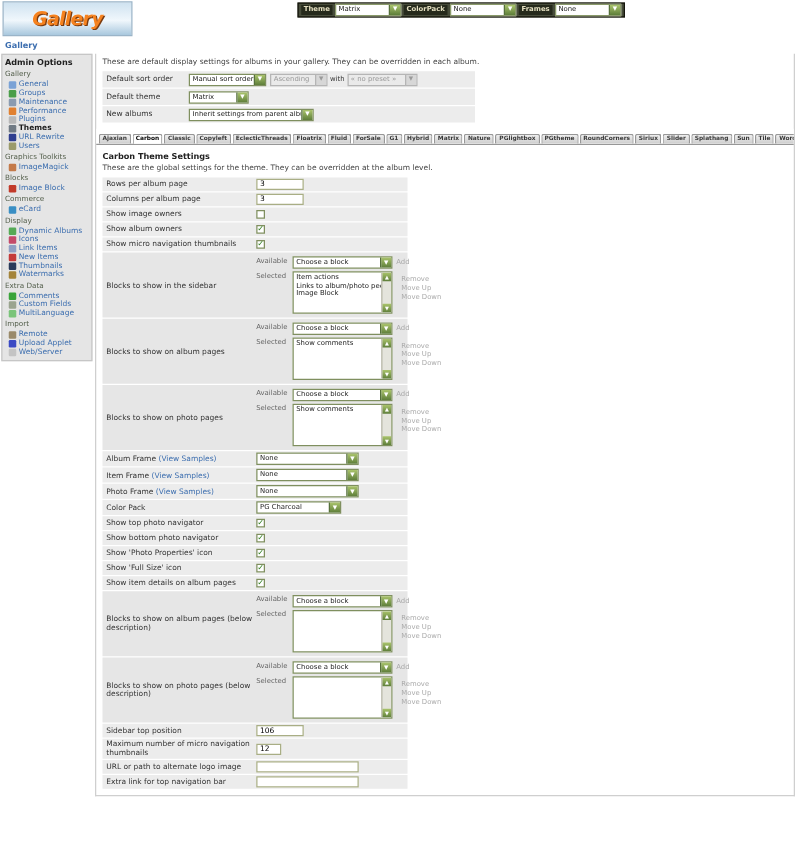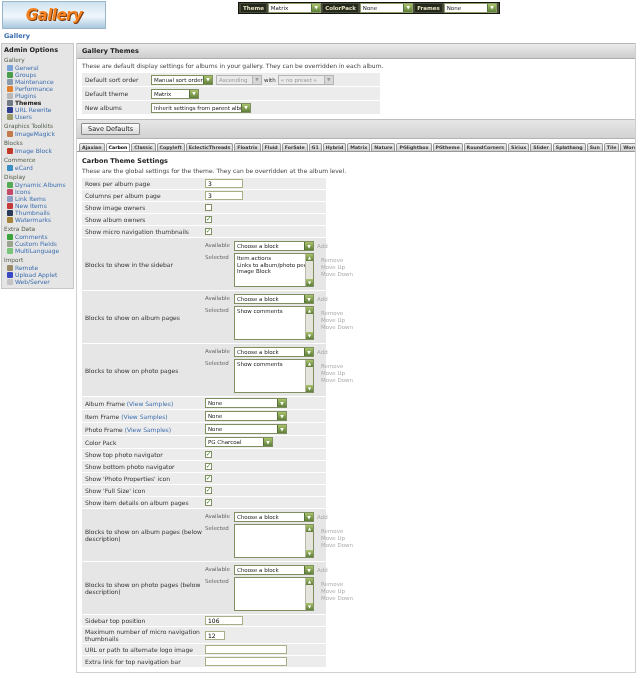--- a/index.html
+++ b/index.html
@@ -213,21 +213,20 @@
         <span class="sb-ico" style="background:#3a4ac4"></span>
         <span>Upload Applet</span>
       </div>
     <div class="sb-item">
         <span class="sb-ico" style="background:#c4c4c4"></span>
         <span>Web/Server</span>
       </div>
   </div>
 
   <div class="content">
-    <div class="bar">Gallery Themes</div>
 
     <div class="pad">
       <div class="desc">These are default display settings for albums in your gallery. They can be overridden in each album.</div>
 
       <div class="d-row">
         <span class="d-label">Default sort order</span>
         <span class="sel w62 gap2">
             <span class="txt">Manual sort order</span>
             <span class="arr">▼</span>
           </span>
@@ -252,23 +251,20 @@
 
       <div class="d-row">
         <span class="d-label">New albums</span>
         <span class="sel w100">
             <span class="txt">Inherit settings from parent album</span>
             <span class="arr">▼</span>
           </span>
       </div>
     </div>
 
-    <div class="band">
-      <button class="btn">Save Defaults</button>
-    </div>
 
     <div class="tabs">
       <span class="tab">Ajaxian</span>
       <span class="tab active">Carbon</span>
       <span class="tab">Classic</span>
       <span class="tab">Copyleft</span>
       <span class="tab">EclecticThreads</span>
       <span class="tab">Floatrix</span>
       <span class="tab">Fluid</span>
       <span class="tab">ForSale</span>

